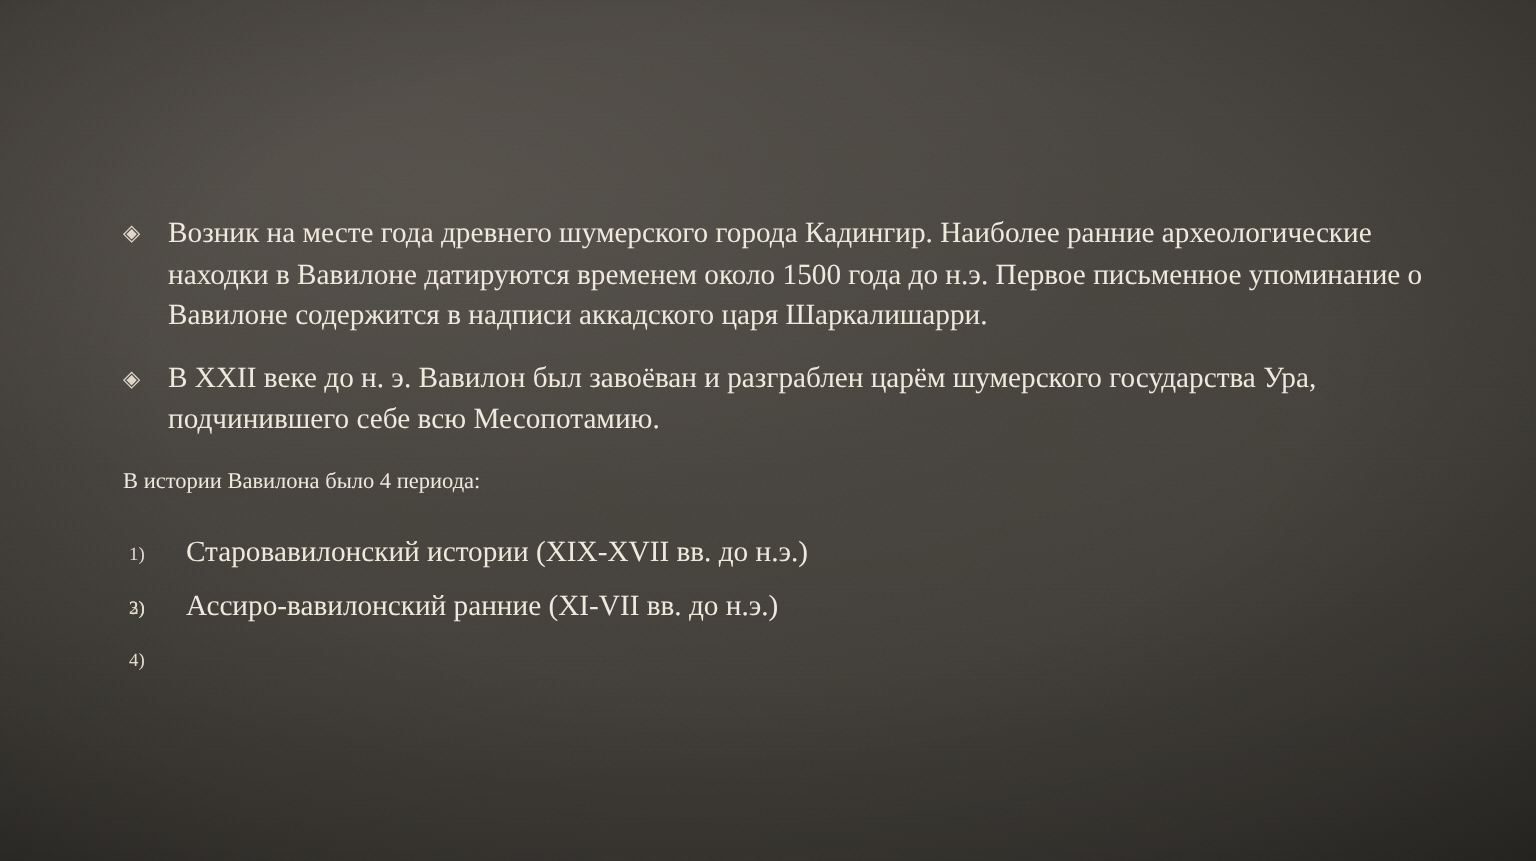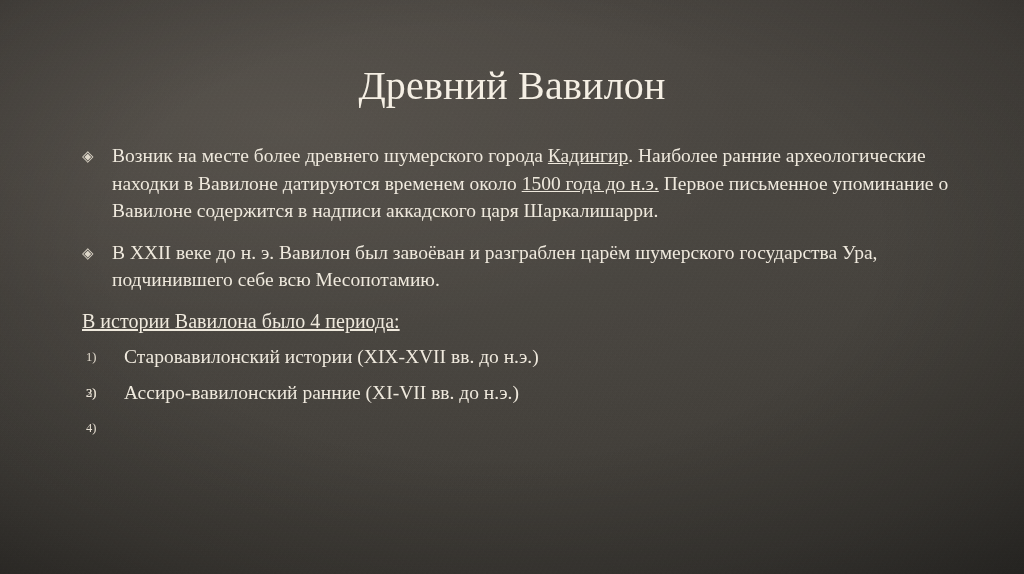--- a/index.html
+++ b/index.html
@@ -117,31 +117,29 @@
     position: absolute;
     left: 0;
     top: 1px;
     font-size: 15px;
     line-height: 27px;
     color: #ded7c9;
   }
 
   .bullet-text u,
   .bullet-text .u {
-    text-decoration: underline;
     text-underline-offset: 1px;
   }
 
   .lead-line {
-    font-size: 20px;
+    font-size: 15px;
     line-height: 27.5px;
     color: #efe9dd;
     margin-top: 4px;
-    margin-bottom: 8px;
-    text-decoration: underline;
+    margin-bottom: 20px;
   }
 
   .numbered-list {
     margin: 0;
     padding: 0;
     list-style: none;
   }
 
   .numbered-item {
     position: relative;
@@ -160,27 +158,26 @@
     line-height: 20px;
     color: #e4ddd0;
   }
 </style>
 </head>
 <body>
 
 <div class="slide">
   <div class="content">
 
-    <h1 class="slide-title">Древний Вавилон</h1>
 
     <div class="body">
 
       <div class="bullet-item">
         <span class="bullet-marker">◈</span>
-        <span class="bullet-text"><span>Возник на месте более древнего шумерского города </span><span class="u">Кадингир</span><span>. Наиболее ранние археологические находки в Вавилоне датируются временем около </span><span class="u">1500 года до н.э.</span><span> Первое письменное упоминание о Вавилоне содержится в надписи аккадского царя Шаркалишарри.</span></span>
+        <span class="bullet-text"><span>Возник на месте года древнего шумерского города </span><span class="u">Кадингир</span><span>. Наиболее ранние археологические находки в Вавилоне датируются временем около </span><span class="u">1500 года до н.э.</span><span> Первое письменное упоминание о Вавилоне содержится в надписи аккадского царя Шаркалишарри.</span></span>
       </div>
 
       <div class="bullet-item">
         <span class="bullet-marker">◈</span>
         <span class="bullet-text"><span>В XXII веке до н. э. Вавилон был завоёван и разграблен царём шумерского государства Ура, подчинившего себе всю Месопотамию.</span></span>
       </div>
 
       <div class="lead-line">В истории Вавилона было 4 периода:</div>
 
       <ol class="numbered-list">

